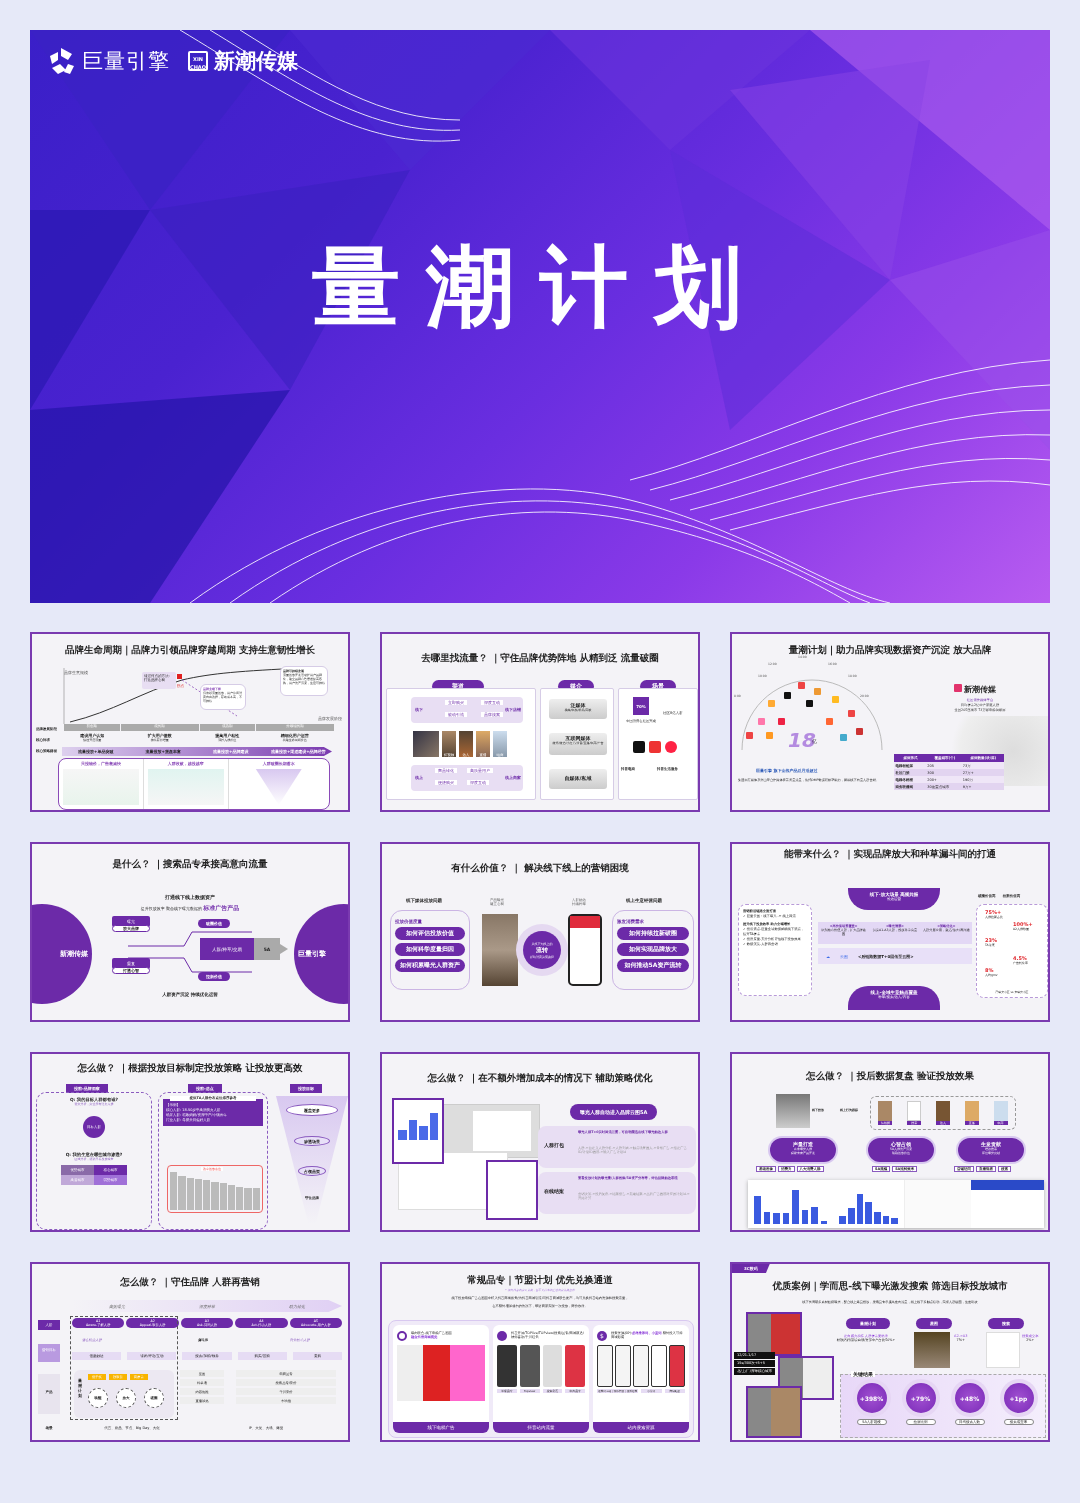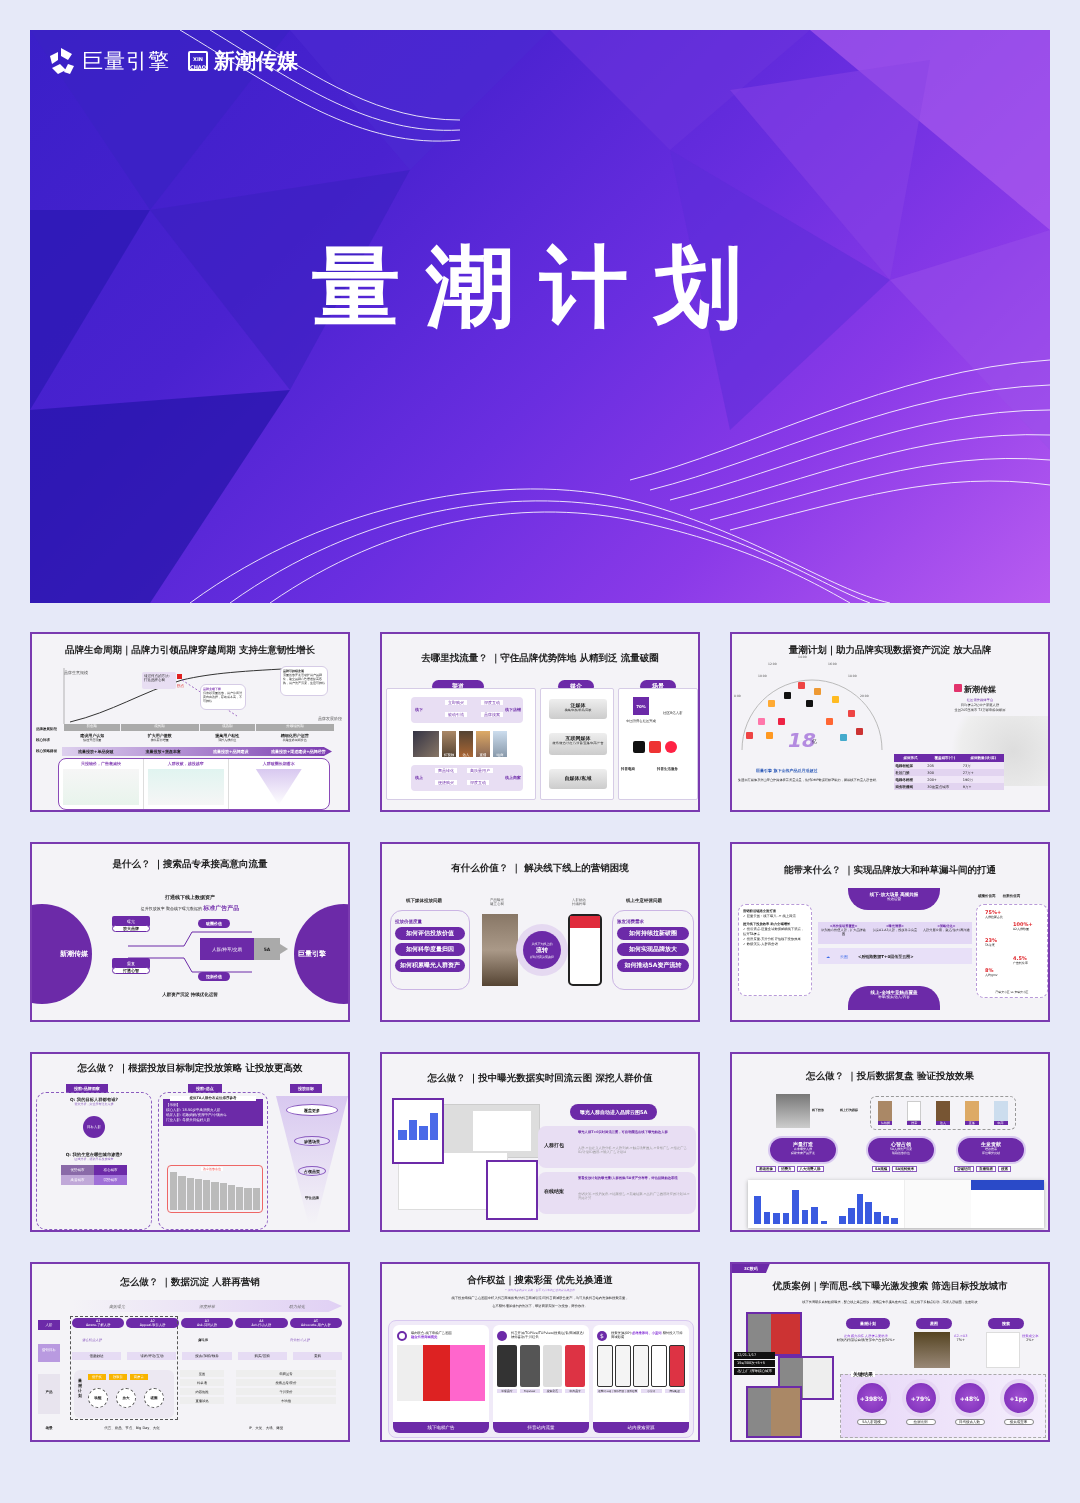--- a/index.html
+++ b/index.html
@@ -314,21 +314,21 @@
   <div class="abs" style="left:244px;top:54px;font-size:4.5px;font-weight:bold">线上生意经营问题</div>
   <div class="abs" style="left:230px;top:66px;width:82px;height:80px;border:1px solid #cbb5e4;border-radius:12px;padding:8px 4px">
     <div style="font-size:4.5px;color:#6c2aa8;font-weight:bold">激发消费需求</div>
     <div class="btn">如何持续拉新破圈</div>
     <div class="btn">如何实现品牌放大</div>
     <div class="btn">如何推动5A资产流转</div>
   </div>
 </div>
 
 <div class="slide" style="left:730px;top:842px">
-  <div class="st" style="top:20px">能带来什么？ ｜实现品牌放大和种草漏斗间的打通</div>
+  <div class="st" style="top:4px">能带来什么？ ｜实现品牌放大和种草漏斗间的打通</div>
   <div class="abs" style="left:6px;top:60px;width:74px;height:92px;border:1px dashed #b89ad8;border-radius:8px;padding:4px;font-size:3.3px;line-height:5px;background:#fff">
     <div style="font-weight:bold">营销前后链路全面打通</div>
     <div>✓ 巨量云图：线下曝光 -&gt; 线上回流</div>
     <div style="font-weight:bold;margin-top:3px">提升线下投放效率 助力全域增长</div>
     <div>✓ 投前选点-巨量全域数据赋能线下选点，提升TA覆盖</div>
       <div>✓ 投后度量-充分分析评估线下投放效果</div>
       <div>✓ 数据沉淀-人群再营销</div>
   </div>
   <div class="abs purple" style="left:116px;top:44px;width:92px;height:22px;text-align:center;font-size:4.5px;font-weight:bold;padding-top:4px;border-radius:0 0 20px 20px">
       <div>线下-放大场景 高频共振</div>
@@ -425,21 +425,21 @@
     <div class="abs" style="left:42px;top:74px;font-size:3px;color:#e33;background:#fff;padding:0 2px">选中投放点位</div>
   </div>
   <div class="abs" style="left:244px;top:42px;width:72px;height:128px;background:linear-gradient(#d8c8f0,#f4f3f7);clip-path:polygon(0 0,100% 0,55% 100%,45% 100%)"></div>
   <div class="abs circ" style="left:254px;top:50px;width:52px;height:12px;background:#fff;border:1px solid #8a5abf;font-size:4px;font-weight:bold;border-radius:50%">覆盖更多</div>
   <div class="abs circ" style="left:262px;top:82px;width:36px;height:10px;background:#e8e0f8;border:1px solid #8a5abf;font-size:4px;font-weight:bold;border-radius:50%">渗透场景</div>
   <div class="abs circ" style="left:266px;top:112px;width:28px;height:10px;background:#e8e0f8;border:1px solid #8a5abf;font-size:4px;font-weight:bold;border-radius:50%">占领品类</div>
   <div class="abs" style="left:272px;top:142px;width:16px;font-size:3.5px;font-weight:bold;text-align:center">守住品牌</div>
 </div>
 
 <div class="slide" style="left:380px;top:1052px">
-  <div class="st" style="top:18px">怎么做？ ｜投中曝光数据实时回流云图  深挖人群价值</div>
+  <div class="st" style="top:18px">怎么做？ ｜在不额外增加成本的情况下  辅助策略优化</div>
   <div class="abs" style="left:10px;top:44px;width:150px;height:124px">
     <div class="abs" style="left:50px;top:6px;width:98px;height:54px;background:#ddd;border:1px solid #ccc">
         <div style="margin:6px 8px 0 30px;height:40px;background:#fff"></div>
       </div>
     <div class="abs" style="left:6px;top:54px;width:110px;height:58px;background:#fff;border:1px solid #ddd"></div>
     <div class="abs" style="left:0;top:0;width:52px;height:66px;background:#fff;border:2px solid #6c2aa8">
         <div class="row" style="align-items:flex-end;height:40px;gap:2px;padding:6px 4px 0">
           <div style="flex:1;height:30%;background:#4a6ae8"></div>
           <div style="flex:1;height:60%;background:#4a6ae8"></div>
           <div style="flex:1;height:40%;background:#4a6ae8"></div>
@@ -536,21 +536,21 @@
         <div style="flex:1;height:30%;background:#3a5ae0"></div>
         <div style="flex:1;height:20%;background:#3a5ae0"></div>
         <div style="flex:1;height:15%;background:#3a5ae0"></div>
       </div>
     <div style="flex:0.9;background:#fafafa;border-left:1px solid #eee"></div>
     <div style="flex:1;background:linear-gradient(#2a4ac8 0 20%,#fff 20%)"></div>
   </div>
 </div>
 
 <div class="slide" style="left:30px;top:1262px">
-  <div class="st" style="top:12px">怎么做？ ｜数据沉淀  人群再营销</div>
+  <div class="st" style="top:12px">怎么做？ ｜守住品牌  人群再营销</div>
   <div class="abs row" style="left:40px;top:36px;width:270px;height:12px;background:linear-gradient(90deg,#fff0,#e0d0f4);font-size:4px;font-style:italic;color:#666;align-items:center;clip-path:polygon(0 0,95% 0,100% 50%,95% 100%,0 100%)">
     <div style="flex:1;text-align:center">高效曝光</div>
       <div style="flex:1;text-align:center">深度种草</div>
       <div style="flex:1;text-align:center">助力转化</div>
   </div>
   <div class="abs purple" style="left:6px;top:56px;width:22px;height:10px;font-size:3.5px;text-align:center;line-height:10px">人群</div>
   <div class="abs" style="left:6px;top:80px;width:22px;height:18px;background:#b99ae0;color:#fff;font-size:3.5px;text-align:center;padding-top:4px">营销目标</div>
   <div class="abs" style="left:6px;top:110px;width:22px;height:40px;background:#e8e4ee;font-size:3.5px;text-align:center;padding-top:16px;font-weight:bold">产品</div>
   <div class="abs" style="left:6px;top:162px;width:22px;font-size:3.5px;text-align:center;font-weight:bold">场景</div>
   <div class="abs row" style="left:40px;top:54px;width:270px;gap:2px">
@@ -609,21 +609,21 @@
     <div style="background:#eee;margin:2px 0;padding:1.5px">电商品专</div>
       <div style="background:#eee;margin:2px 0;padding:1.5px">搜索品专/竞价</div>
       <div style="background:#eee;margin:2px 0;padding:1.5px">千川竞价</div>
       <div style="background:#eee;margin:2px 0;padding:1.5px">本地推</div>
   </div>
   <div class="abs" style="left:50px;top:162px;width:100px;font-size:3.5px;text-align:center">代言、新品、节点、Big Day、大促</div>
   <div class="abs" style="left:184px;top:162px;width:100px;font-size:3.5px;text-align:center">IP、大促、大场、爆品</div>
 </div>
 
 <div class="slide" style="left:380px;top:1262px">
-  <div class="st" style="top:10px">合作权益｜搜索彩蛋 优先兑换通道</div>
+  <div class="st" style="top:10px">常规品专｜节盟计划 优先兑换通道</div>
   <div class="abs" style="left:0;right:0;top:24px;text-align:center;font-size:2.8px;color:#a070d8;font-style:italic">* 仅向抖音商家可兑换，暂不支持本地生活商家兑换合作</div>
   <div class="abs" style="left:0;right:0;top:32px;text-align:center;font-size:3.3px">线下投放电梯广告在画面中植入抖音商城视觉/为抖音商城引流/与抖音商城联合发声，均可兑换抖音站内资源和搜索流量，</div>
   <div class="abs" style="left:0;right:0;top:40px;text-align:center;font-size:3.3px">在不额外增加成本的情况下，帮边商家实现一次投放，两份收益。</div>
   <div class="abs row" style="left:6px;top:56px;width:306px;height:118px;gap:4px;border:1px solid #d8c8f0;border-radius:8px;padding:4px;background:#f0eaf8">
     <div style="flex:1;background:#fff;border-radius:6px;position:relative">
       <div style="font-size:3.3px;padding:6px 4px 0 18px">
           <div>曝内联合-线下电梯广告画面</div>
           <div style="color:#8a3ad8;font-weight:bold">融合抖音商城视觉</div>
         </div>
       <div class="abs" style="left:4px;top:6px;width:10px;height:10px;border:2px solid #6c2aa8;border-radius:50%"></div>

